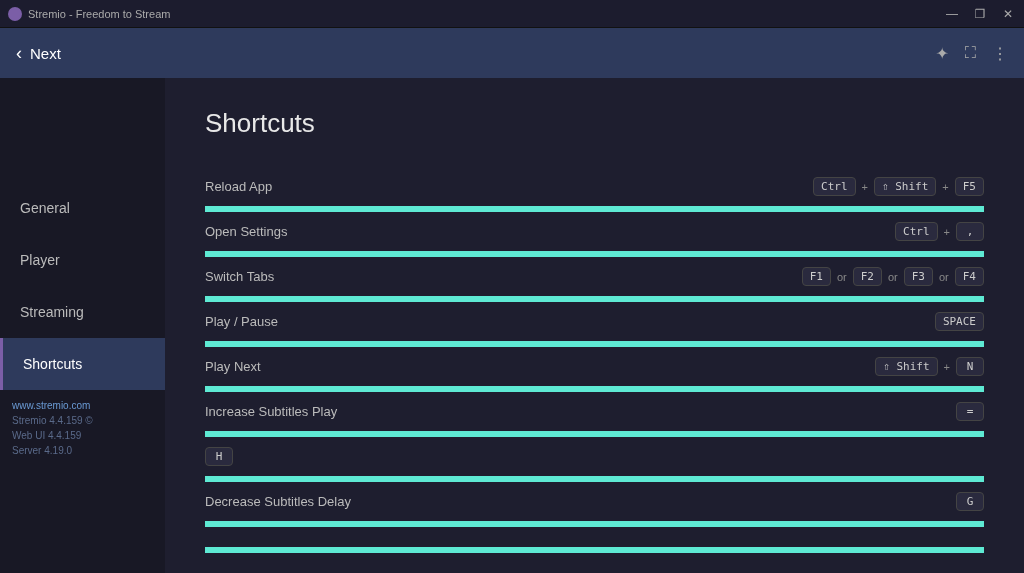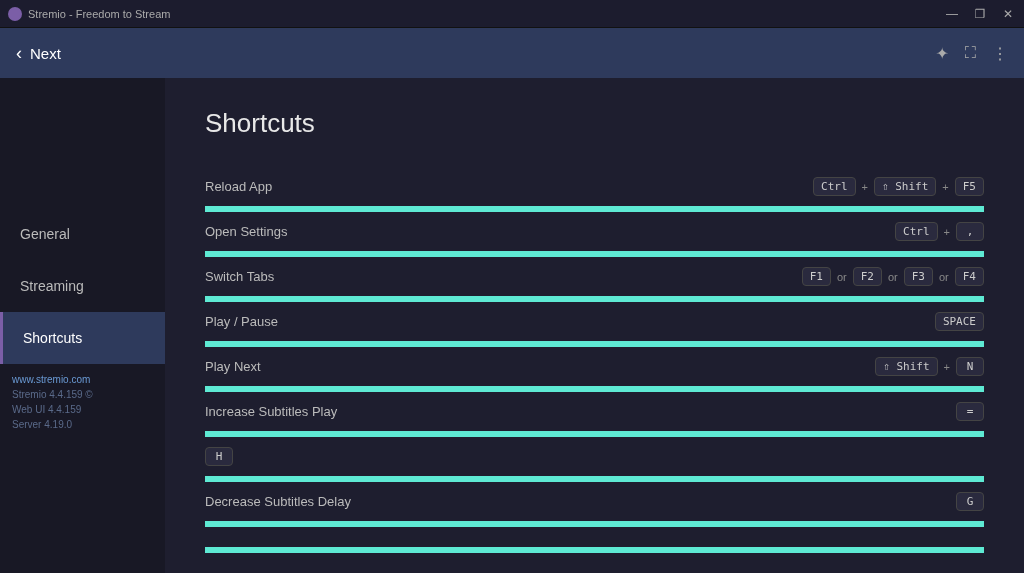--- a/index.html
+++ b/index.html
@@ -195,20 +195,23 @@
 </div>
 
 <div id="main">
 
   <div id="sidebar">
     <div id="sidebar-nav">
       <div class="sidebar-item">
         <span>General</span>
       </div>
       <div class="sidebar-item">
+        <span>Player</span>
+      </div>
+      <div class="sidebar-item">
         <span>Streaming</span>
       </div>
       <div class="sidebar-item active">
         <span>Shortcuts</span>
       </div>
     </div>
     <div id="sidebar-footer">
       <a>www.stremio.com</a><br>
       <span>Stremio 4.4.159 ©</span><br>
       <span>Web UI 4.4.159</span><br>

